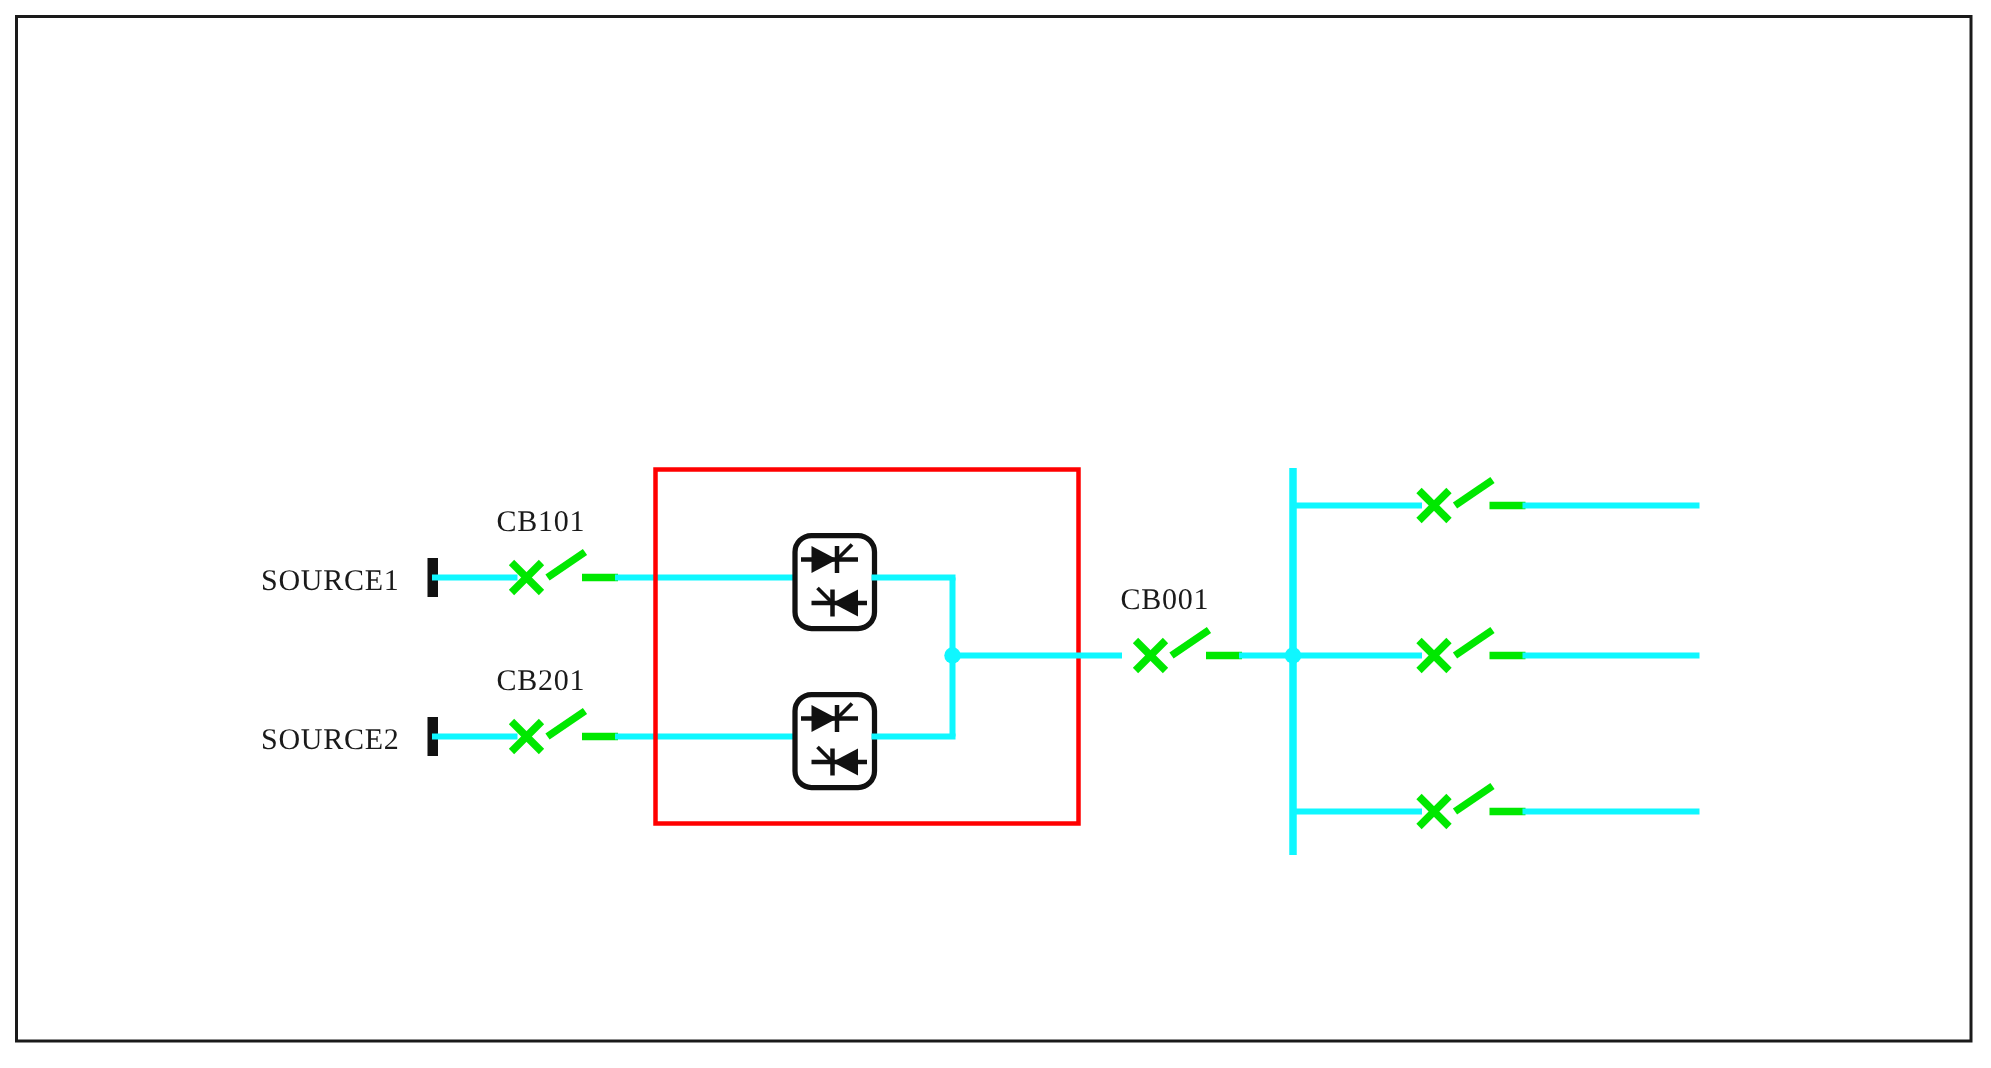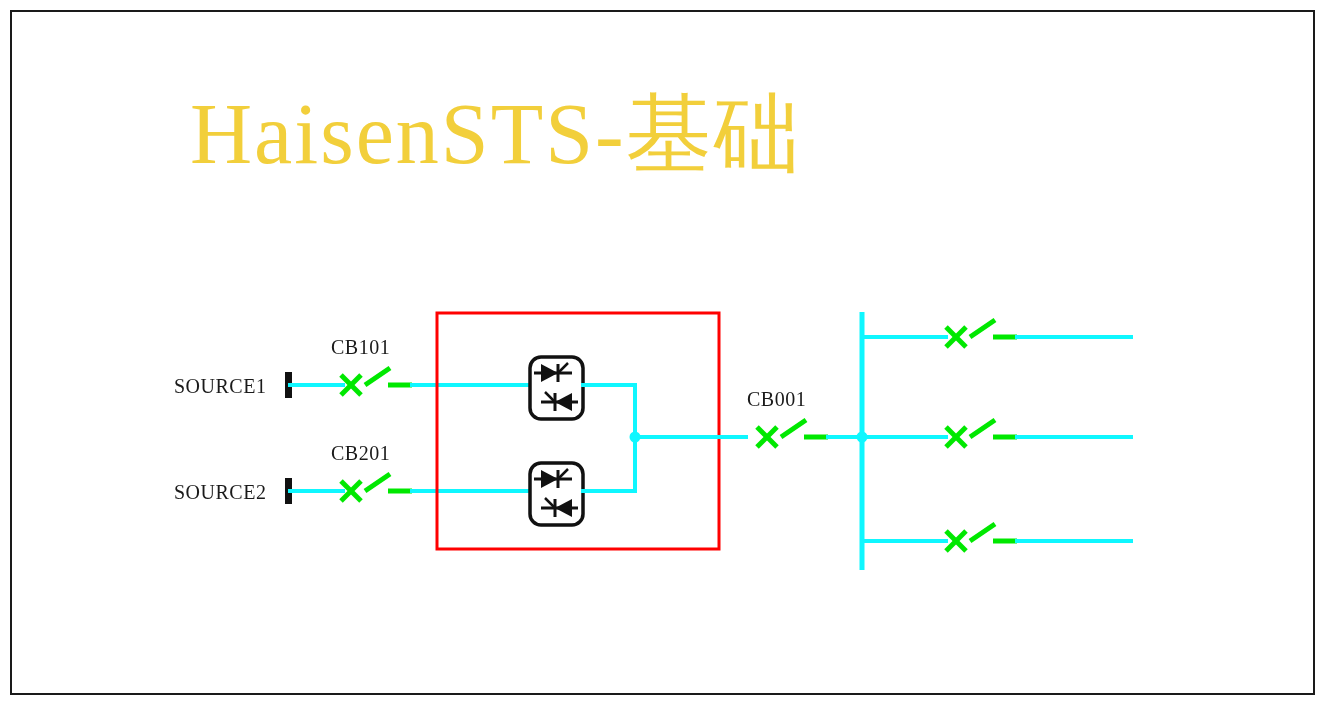--- a/index.html
+++ b/index.html
@@ -52,21 +52,20 @@
     letter-spacing: 0.5px;
   }
 </style>
 </head>
 <body>
 
 <div id="page">
 
   <div id="page-border"></div>
 
-  <div id="diagram-title">HaisenSTS-基础</div>
 
   <svg class="svg-layer" viewBox="0 0 1327 712">
 
     <g>
 
       <rect x="285" y="372" width="7" height="26" fill="#111111"></rect>
 
       <line x1="288" y1="385" x2="345" y2="385" stroke="#0ff7ff" stroke-width="4"></line>
 
       <g>

